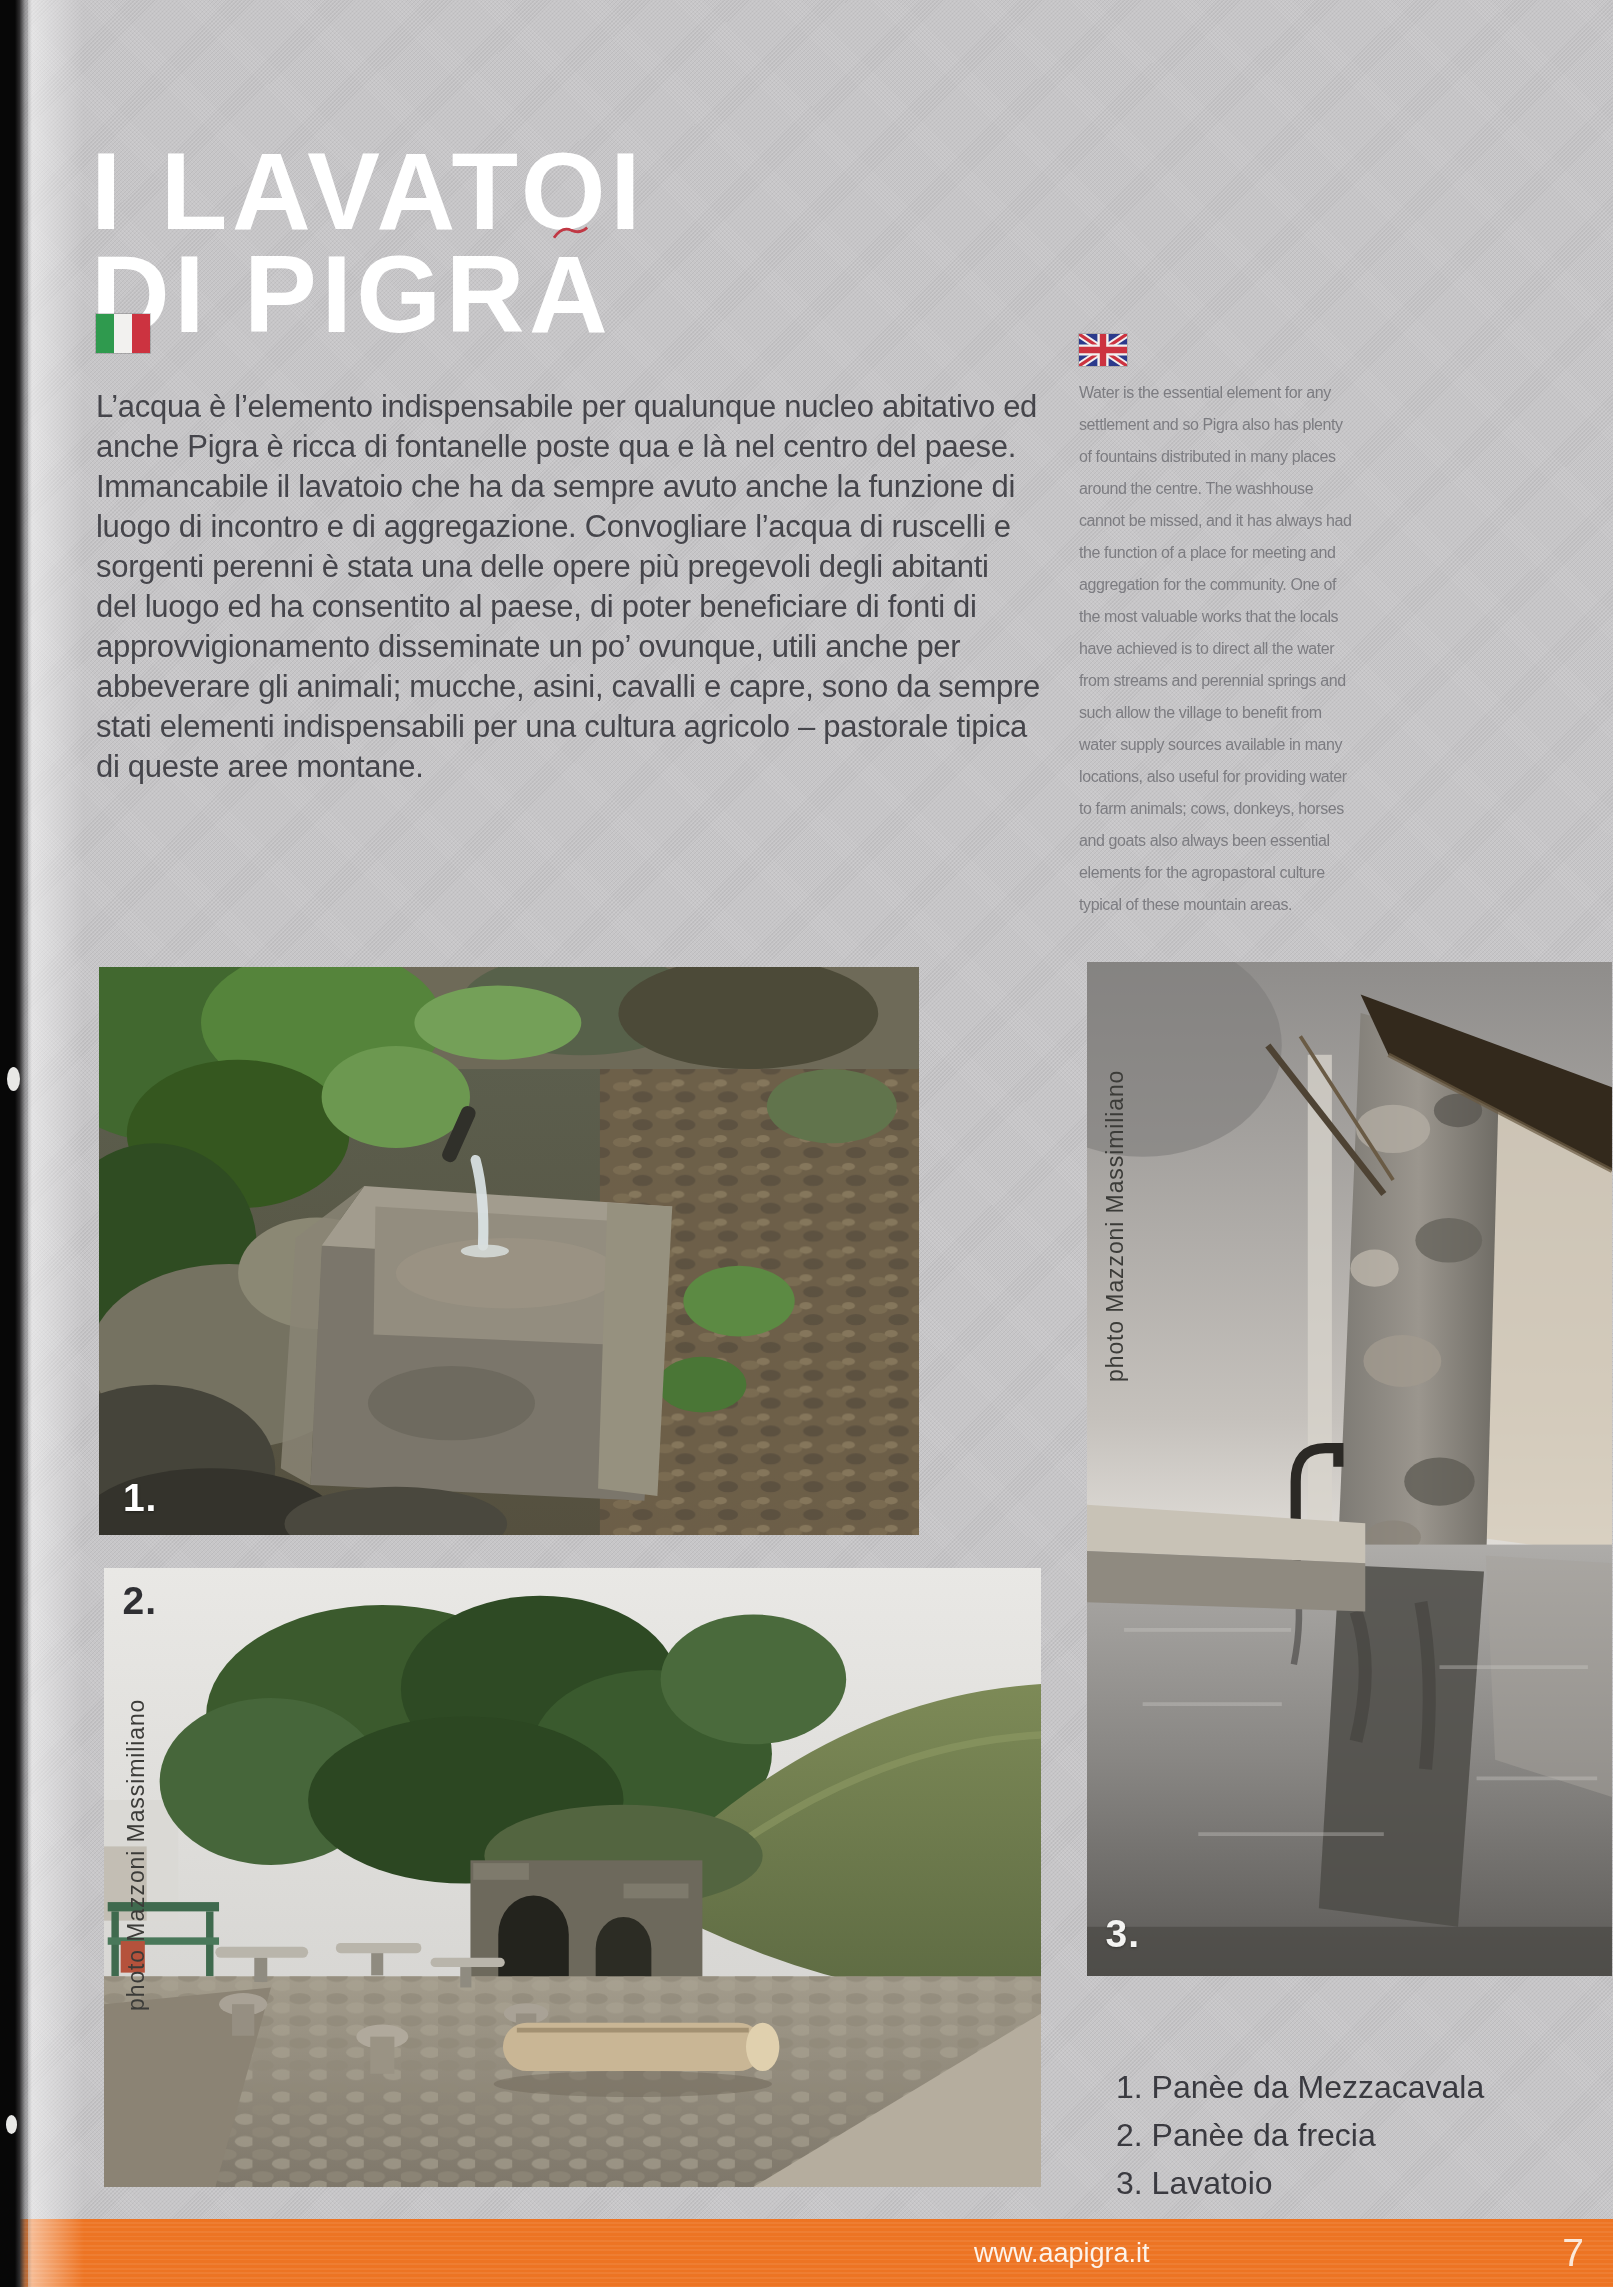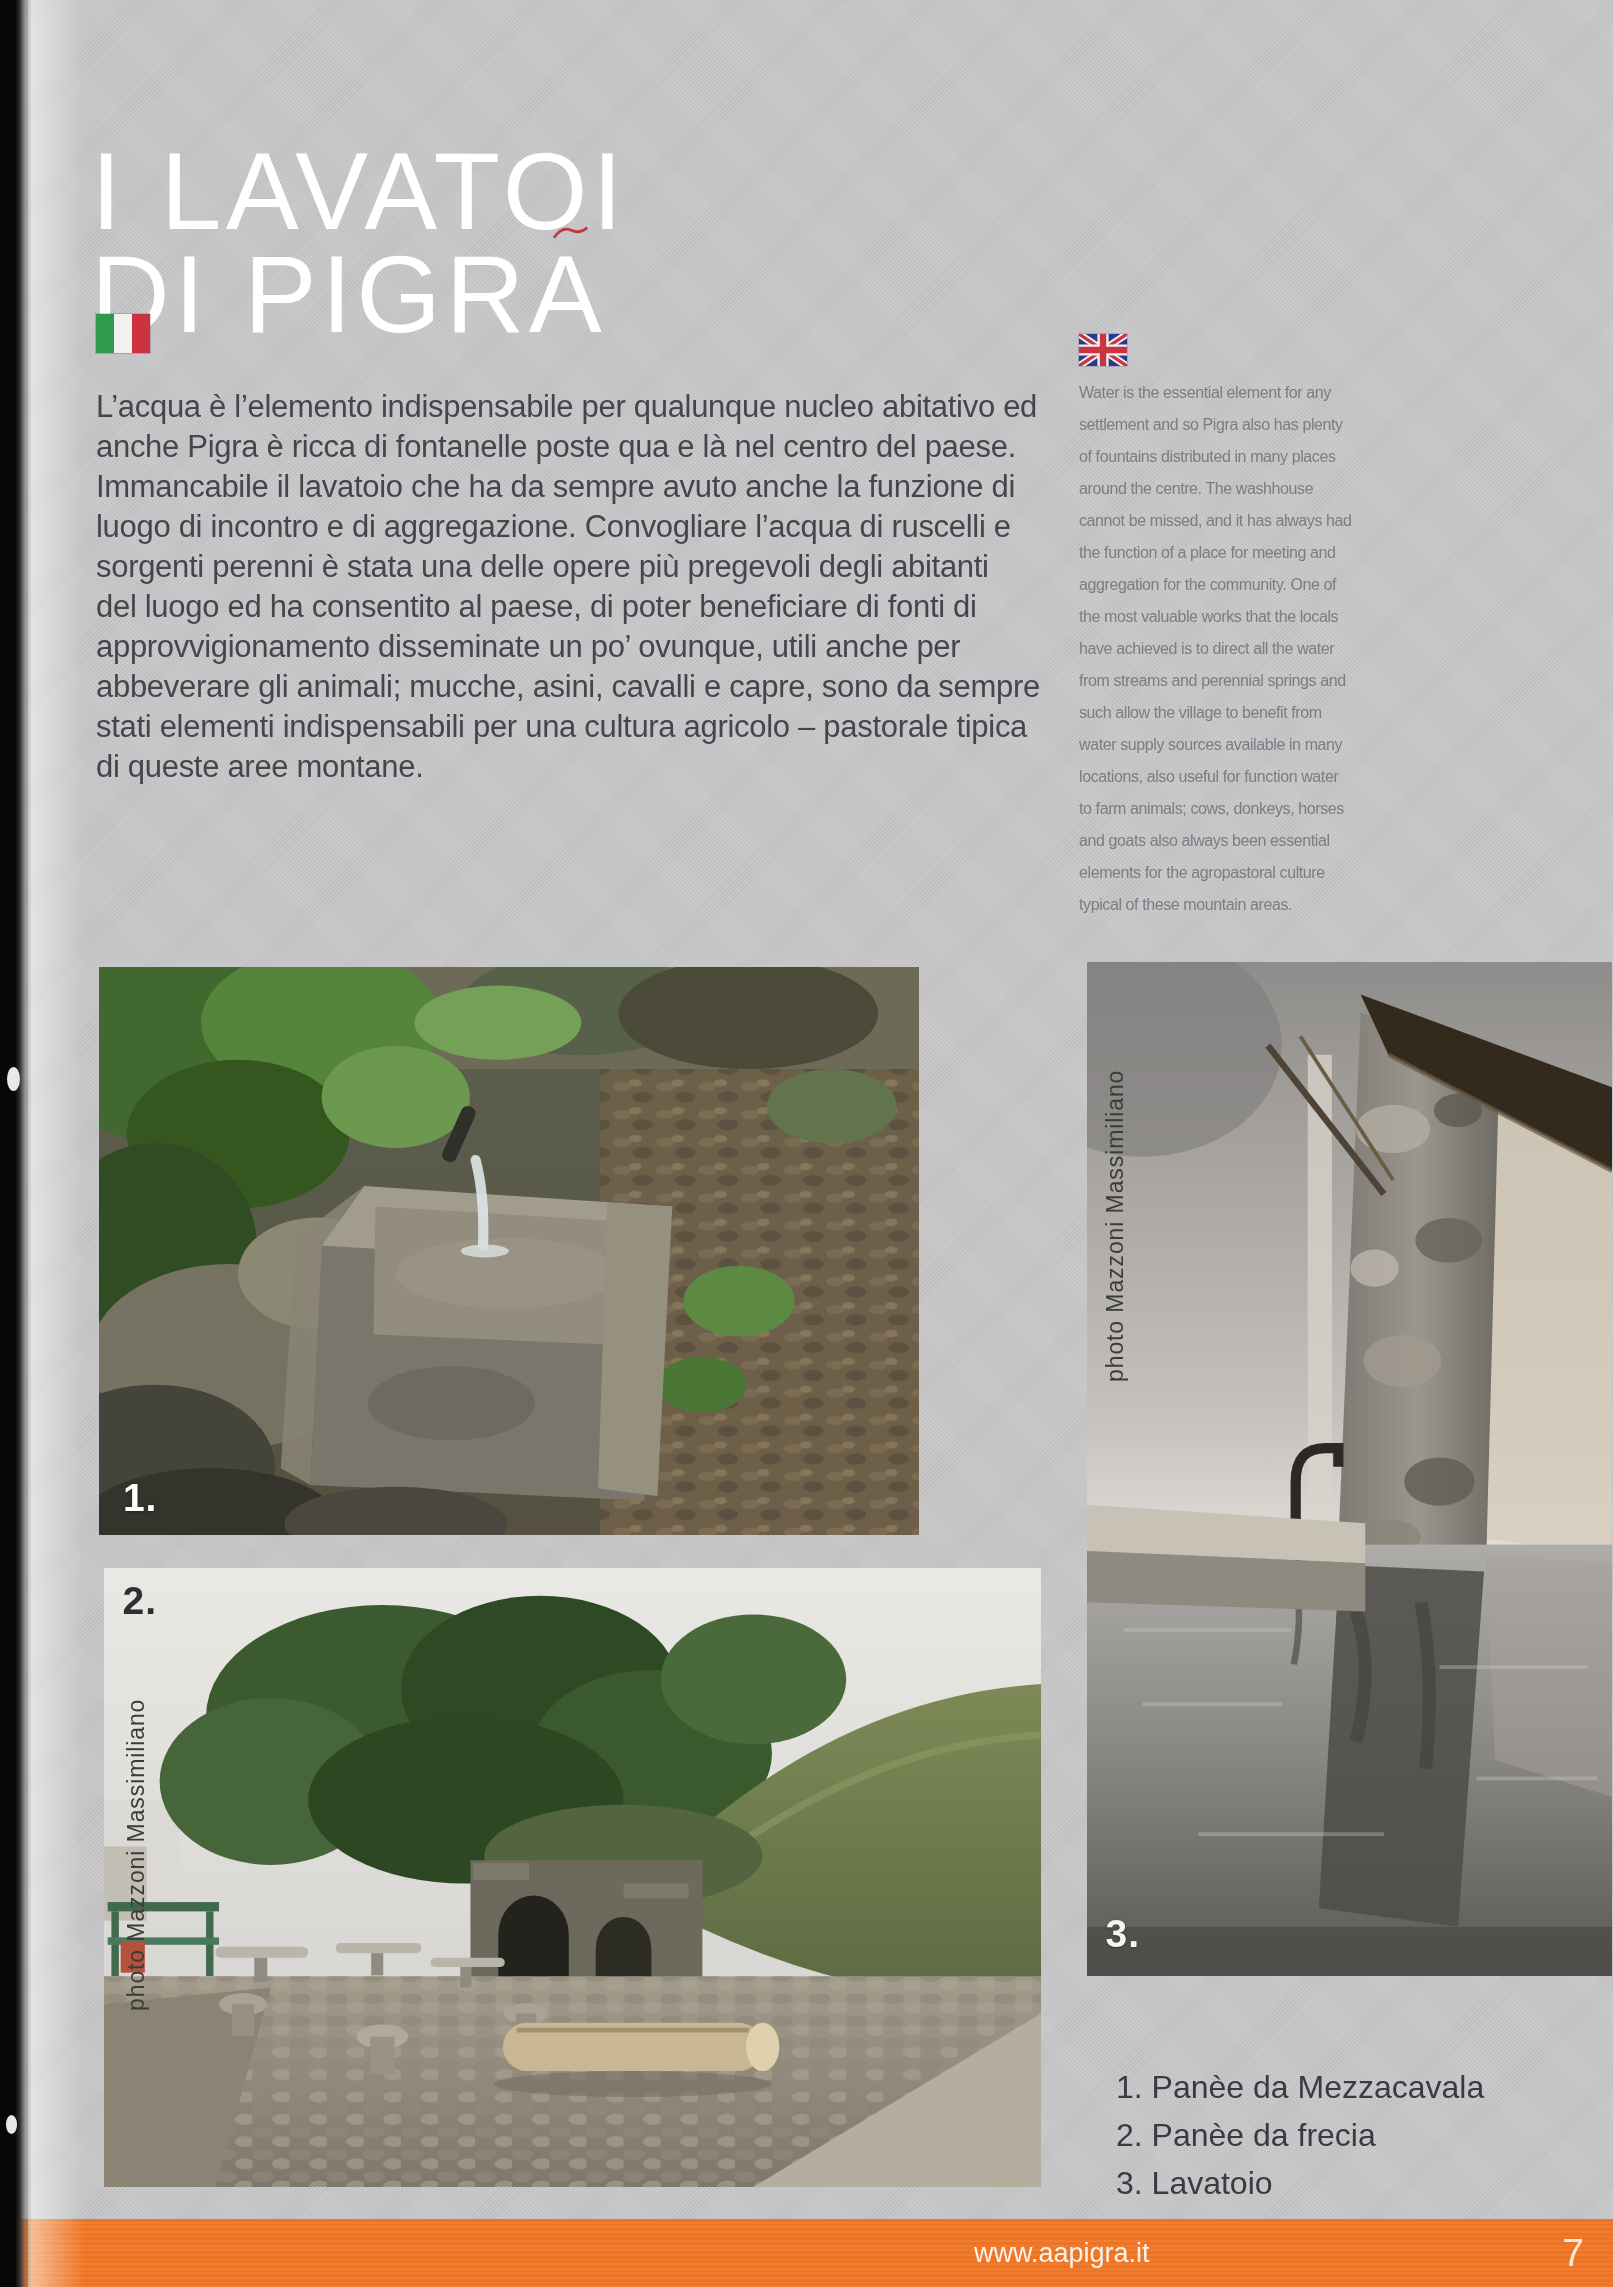--- a/index.html
+++ b/index.html
@@ -13,21 +13,21 @@
   }
   .abs{position:absolute;}
   
   .scan-edge{left:0;top:0;width:32px;height:2287px;
     background:linear-gradient(90deg,#070707 0 15px,#2e2d2e 19.5px,rgba(90,90,92,.45) 25px,rgba(120,120,122,0) 32px);}
   .scan-highlight{left:28px;top:0;width:56px;height:2287px;
     background:linear-gradient(90deg,rgba(255,255,255,.55),rgba(255,255,255,0));}
   .speck{background:#e8e8e6;border-radius:50%;}
   
   .title{left:91px;top:67px;color:#ffffff;font-size:109px;line-height:103px;
-    font-weight:400;letter-spacing:4.6px;}
+    font-weight:700;letter-spacing:4.6px;}
   .title span{display:block;white-space:nowrap;}
   
   .flag-it{left:96px;top:314px;width:54px;height:39px;display:flex;
     box-shadow:0 0 0 0.9px rgba(0,0,0,.18);}
   .flag-it i{flex:1;}
   .flag-it .g{background:#2f9a4e;} .flag-it .w{background:#f2f1ef;} .flag-it .r{background:#cc3340;}
   .flag-uk{left:1079px;top:334px;width:48px;height:32px;box-shadow:0 0 0 0.9px rgba(0,0,0,.15);}
   
   .col-it{left:96px;top:367px;color:#45454b;font-size:31px;line-height:40px;letter-spacing:-0.3px;margin-top:20px;}
   .col-en{left:1079px;top:377px;color:#7c7c81;font-size:16px;line-height:32px;letter-spacing:-0.4px;}
@@ -107,21 +107,21 @@
     <span class="ln">of fountains distributed in many places</span>
     <span class="ln">around the centre. The washhouse</span>
     <span class="ln">cannot be missed, and it has always had</span>
     <span class="ln">the function of a place for meeting and</span>
     <span class="ln">aggregation for the community. One of</span>
     <span class="ln">the most valuable works that the locals</span>
     <span class="ln">have achieved is to direct all the water</span>
     <span class="ln">from streams and perennial springs and</span>
     <span class="ln">such allow the village to benefit from</span>
     <span class="ln">water supply sources available in many</span>
-    <span class="ln">locations, also useful for function water</span>
+    <span class="ln">locations, also useful for providing water</span>
     <span class="ln">to farm animals; cows, donkeys, horses</span>
     <span class="ln">and goats also always been essential</span>
     <span class="ln">elements for the agropastoral culture</span>
     <span class="ln">typical of these mountain areas.</span>
   </div>
 
   <figure class="abs photo photo1">
     <svg viewBox="0 0 884 612" preserveAspectRatio="none">
       <defs>
         <linearGradient id="p1g" x1="0" y1="0" x2="0" y2="1">

